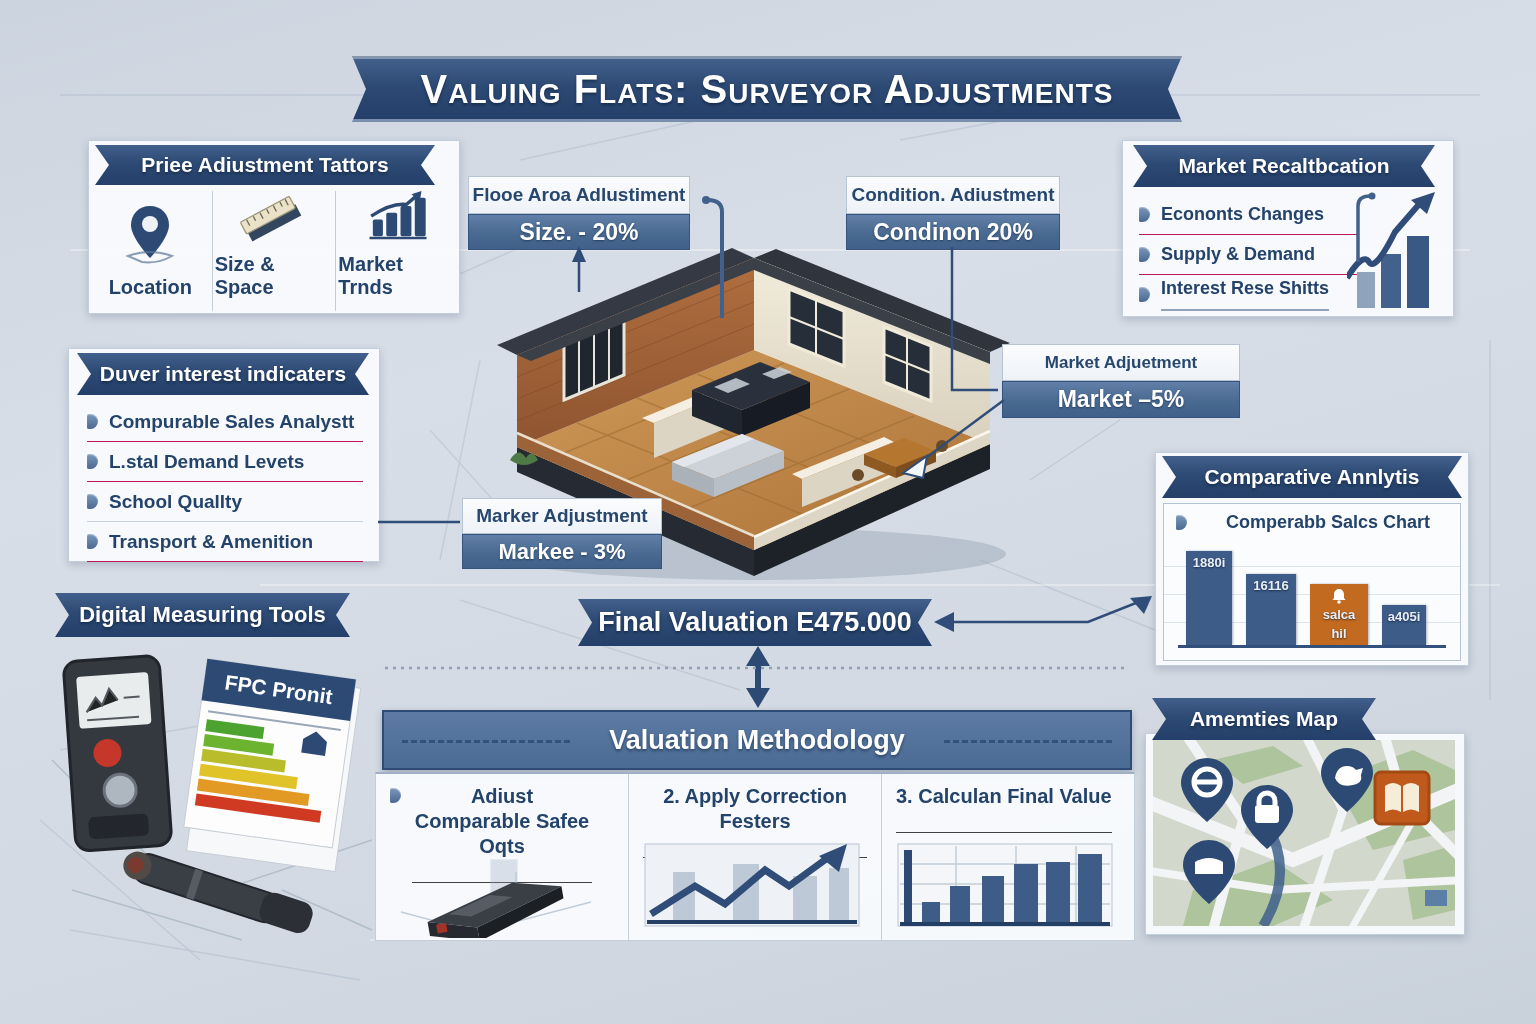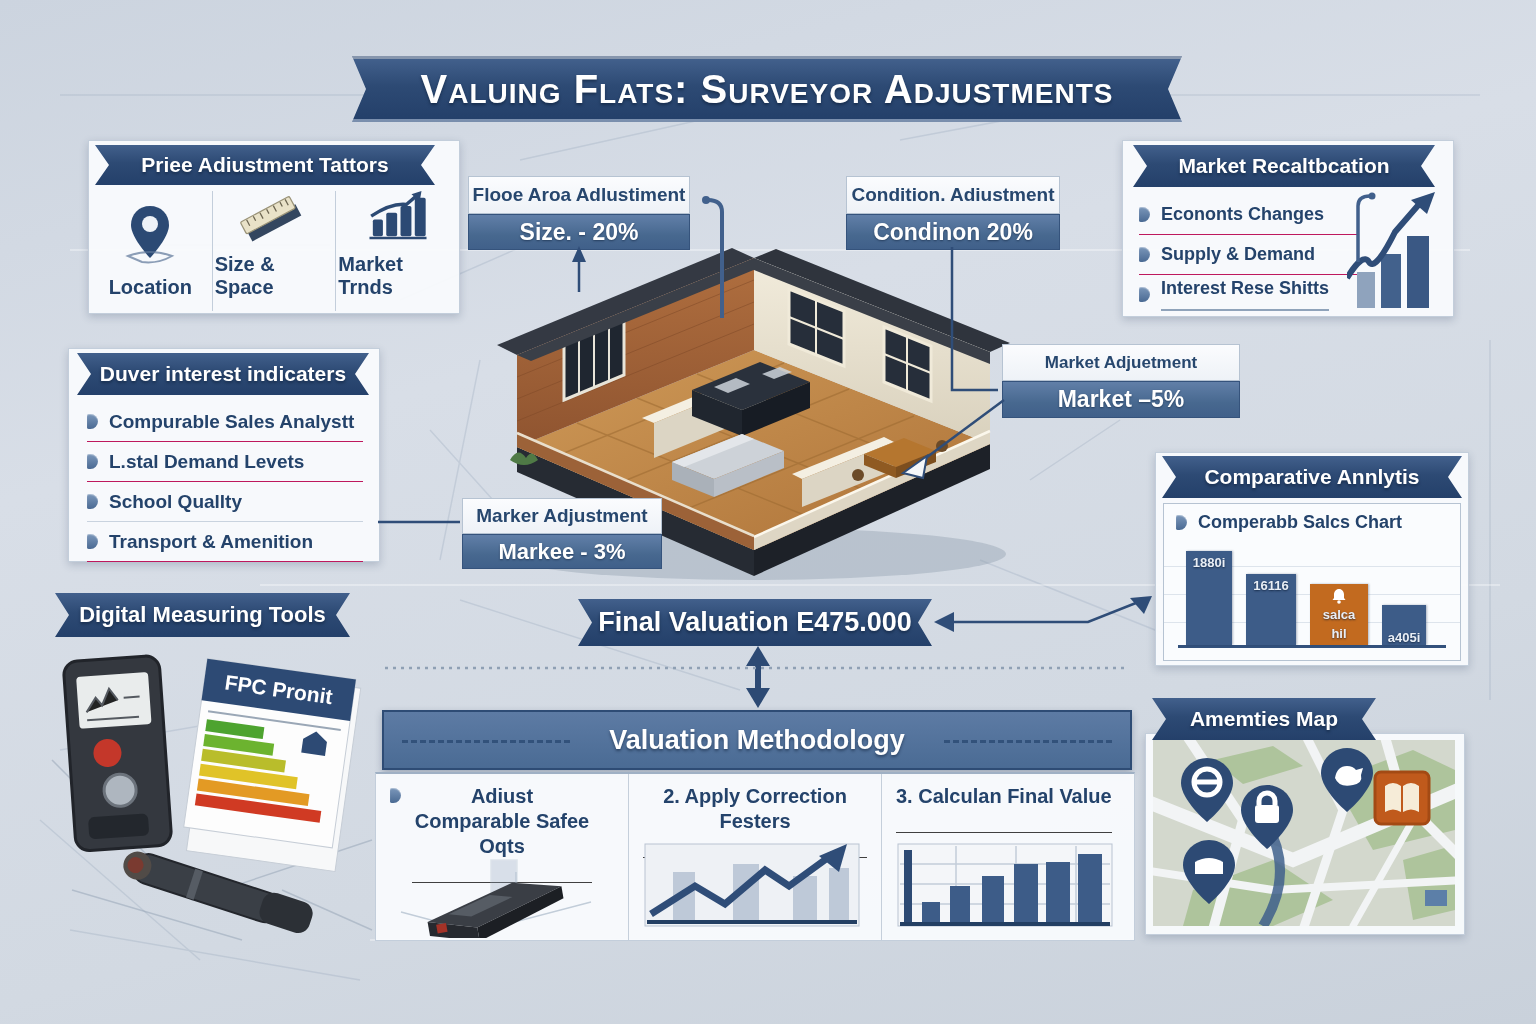--- a/index.html
+++ b/index.html
@@ -309,21 +309,21 @@
     <div class="vbar" style="height:33px;font-size:22px;">
       <span>Markee - 3%</span>
     </div>
   </div>
 
   <div class="card" style="left:1155px;top:452px;width:312px;height:212px;">
     <div class="ribbon sm" style="left:6px;top:3px;width:300px;height:42px;">
       <span>Comparative Annlytis</span>
     </div>
     <div class="chart-box" style="left:7px;top:50px;width:296px;height:156px;">
-      <div class="abs" style="left:12px;top:8px;display:flex;align-items:center;color:#24436b;font-weight:bold;font-size:18px;">
+      <div class="abs" style="left:12px;top:8px;display:flex;align-items:center;color:#24436b;font-weight:bold;font-size:18px;gap:28px;">
         <span class="bullet"></span>
         <span>Comperabb Salcs Chart</span>
       </div>
       <div class="gridline" style="top:62px;"></div>
       <div class="gridline" style="top:90px;"></div>
       <div class="gridline" style="top:118px;"></div>
       <div class="bars-area">
         <div class="cbar" style="width: 46px; height: 93%; background: rgb(61, 92, 136);">
           <span>1880i</span>
         </div>
@@ -331,21 +331,21 @@
           <span>16116</span>
         </div>
         <div class="cbar" style="width: 58px; height: 60%; background: rgb(194, 106, 31);">
           <svg width="16" height="16" viewBox="0 0 16 16" style="margin-top:4px;">
             <path d="M8 1 C5 1 3 3.5 3 6.5 L3 10 L1.5 12 L14.5 12 L13 10 L13 6.5 C13 3.5 11 1 8 1 Z" fill="#fff"></path>
             <circle cx="8" cy="14" r="1.8" fill="#fff"></circle>
           </svg>
           <span style="margin-top:auto;">salca</span>
           <span style="margin-bottom:4px;">hil</span>
         </div>
-        <div class="cbar" style="width: 44px; height: 40%; background: rgb(61, 92, 136); justify-content: flex-end;">
+        <div class="cbar" style="width: 44px; height: 40%; background: rgb(61, 92, 136);">
           <span>a405i</span>
         </div>
       </div>
     </div>
   </div>
 
   <div class="ribbon sm" style="left:55px;top:593px;width:295px;height:44px;font-size:22px;">
     <span>Digital Measuring Tools</span>
   </div>
   <svg class="abs" style="left:42px;top:640px;" width="340" height="310" viewBox="0 0 340 310">

